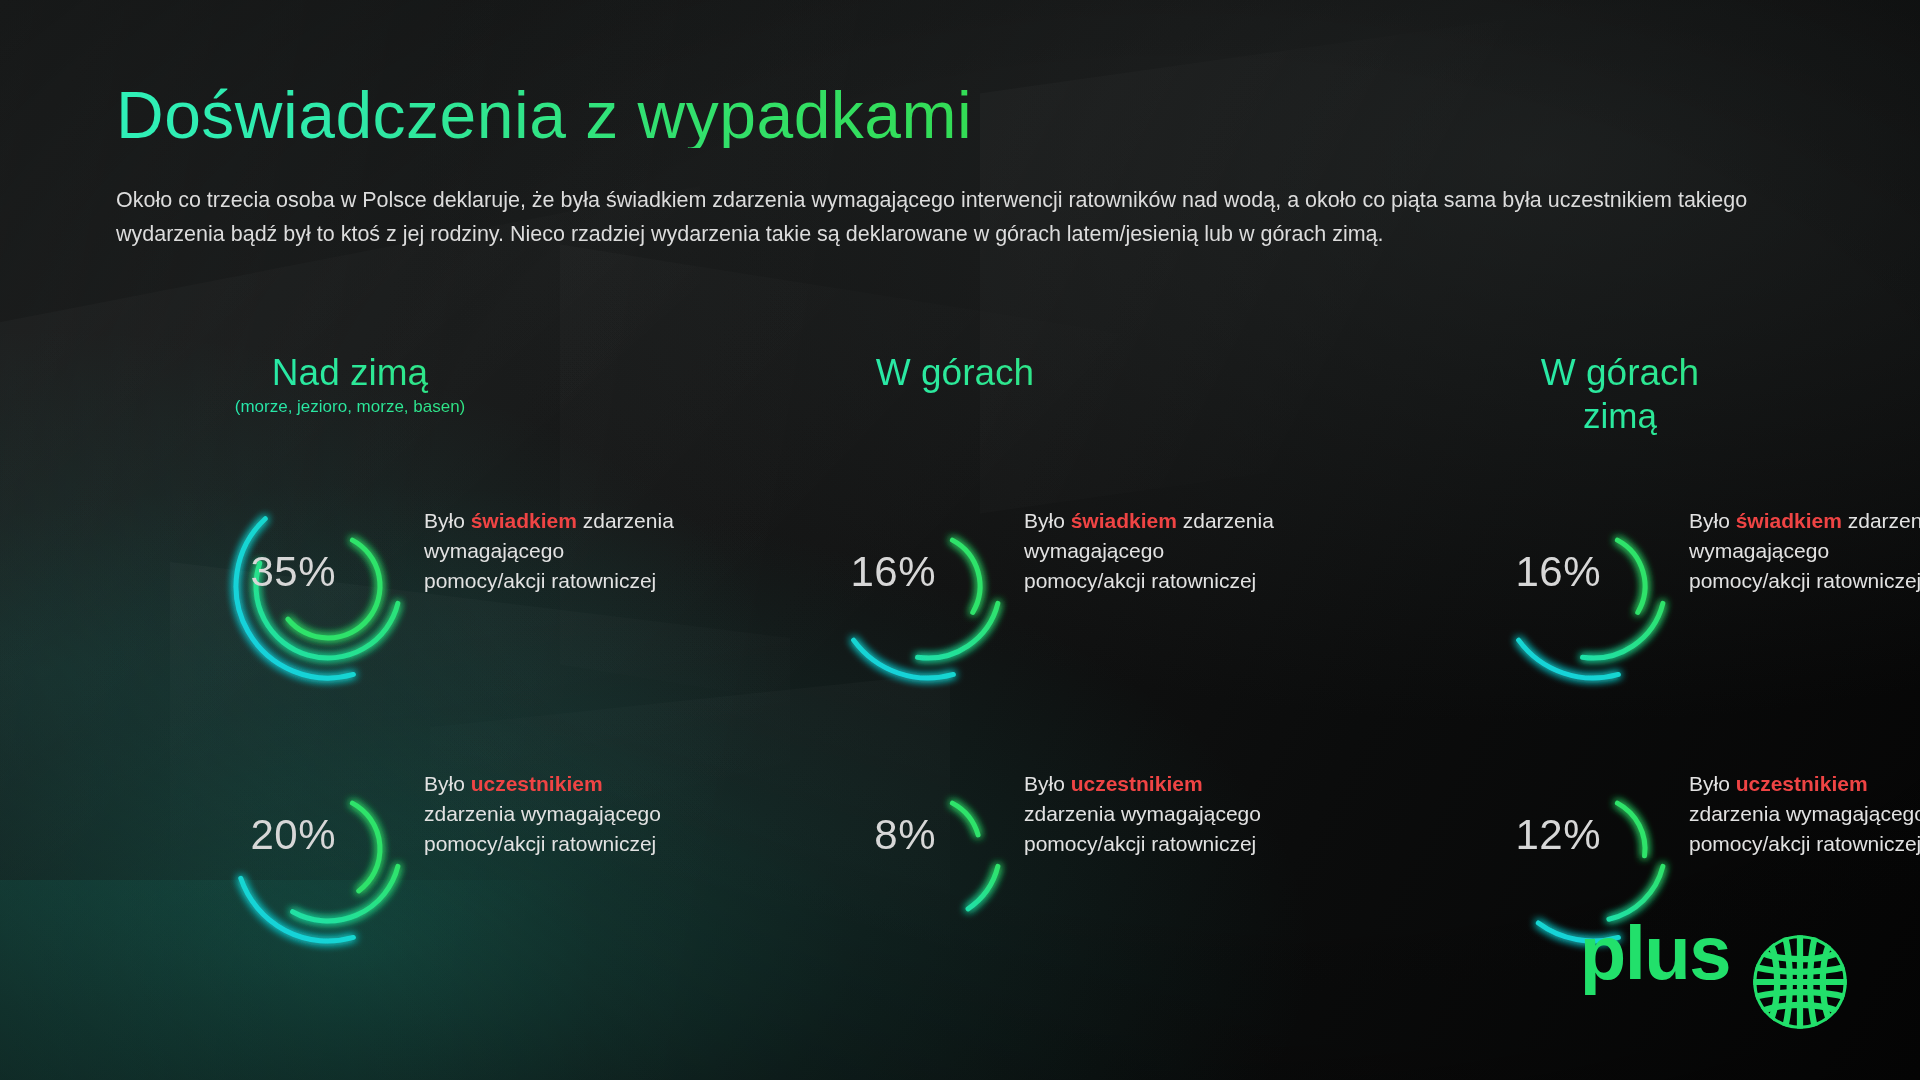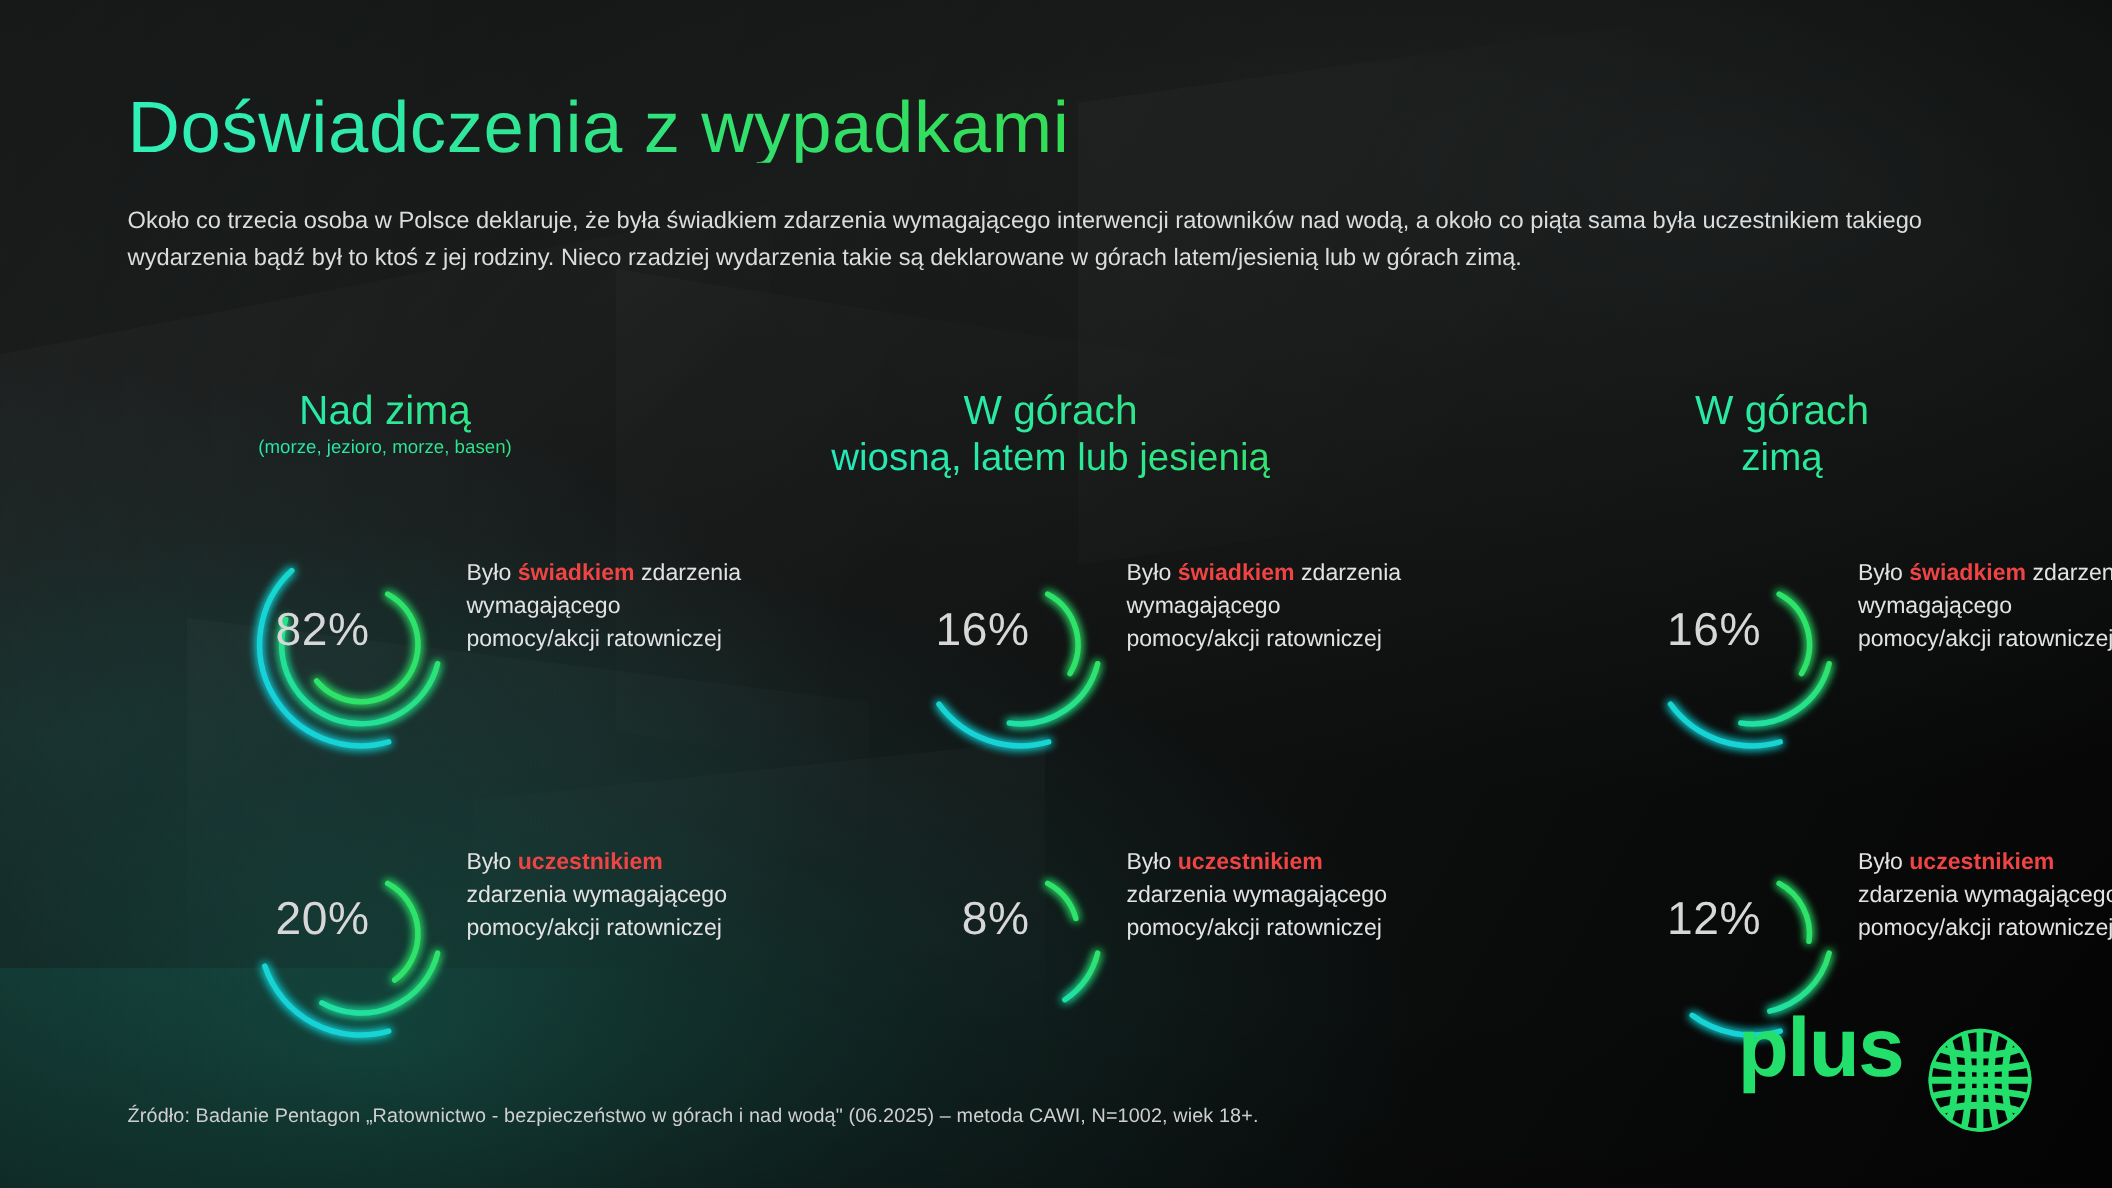--- a/index.html
+++ b/index.html
@@ -177,21 +177,21 @@
                   <stop offset="0%" stop-color="#18dcc4"></stop>
                   <stop offset="100%" stop-color="#13cfe0"></stop>
                 </linearGradient>
               </defs>
               <g filter="url(#glow0)">
                 <path d="M 142.41 46.09 A 52 52 0 1 1 77.88 125.08" stroke="url(#lg0_0)" stroke-width="5" stroke-linecap="round" fill="none"></path>
                 <path d="M 187.86 109.42 A 72 72 0 1 1 49.72 69.15" stroke="url(#lg0_1)" stroke-width="5" stroke-linecap="round" fill="none"></path>
                 <path d="M 143.36 180.44 A 92 92 0 0 1 55.26 24.72" stroke="url(#lg0_2)" stroke-width="5" stroke-linecap="round" fill="none"></path>
               </g>
             </svg>
-          <div class="pct">82%</div>
+          <div class="pct">35%</div>
         </div>
         <div class="stat-text">Było <b>świadkiem</b> zdarzenia wymagającego pomocy/akcji ratowniczej</div>
       </div>
 
       <div class="stat stat-b">
         <div class="gauge">
             <svg width="230" height="200" viewBox="0 0 230 200">
               <defs>
                 <filter id="glow1" x="-60%" y="-60%" width="220%" height="220%">
                   <feGaussianBlur stdDeviation="4.2" result="b"></feGaussianBlur>
@@ -222,21 +222,20 @@
             </svg>
           <div class="pct">20%</div>
         </div>
         <div class="stat-text">Było <b>uczestnikiem</b> zdarzenia wymagającego pomocy/akcji ratowniczej</div>
       </div>
     </div>
 
     <div class="col col-1">
       <div class="col-head">
         <div class="col-title">W górach</div>
-        <div class="col-sub" style="font-size:35px;margin-top:1px;">wiosną, latem lub jesienią</div>
       </div>
 
       <div class="stat stat-a">
         <div class="gauge">
             <svg width="230" height="200" viewBox="0 0 230 200">
               <defs>
                 <filter id="glow2" x="-60%" y="-60%" width="220%" height="220%">
                   <feGaussianBlur stdDeviation="4.2" result="b"></feGaussianBlur>
                   <feMerge>
                     <feMergeNode in="b"></feMergeNode>
@@ -378,21 +377,20 @@
               </g>
             </svg>
           <div class="pct">12%</div>
         </div>
         <div class="stat-text">Było <b>uczestnikiem</b> zdarzenia wymagającego pomocy/akcji ratowniczej</div>
       </div>
     </div>
 
   </div>
 
-  <div class="source">Źródło: Badanie Pentagon „Ratownictwo - bezpieczeństwo w górach i nad wodą" (06.2025) – metoda CAWI, N=1002, wiek 18+.</div>
 
   <div class="logo">
     <div class="logo-word">plus</div>
     <svg width="120" height="120" viewBox="0 0 100 100">
       <defs>
         <clipPath id="ballClip">
             <circle cx="50" cy="50" r="39"></circle>
           </clipPath>
       </defs>
       <g clip-path="url(#ballClip)" fill="none" stroke="#22e06b" stroke-width="5.2" stroke-linecap="butt">

